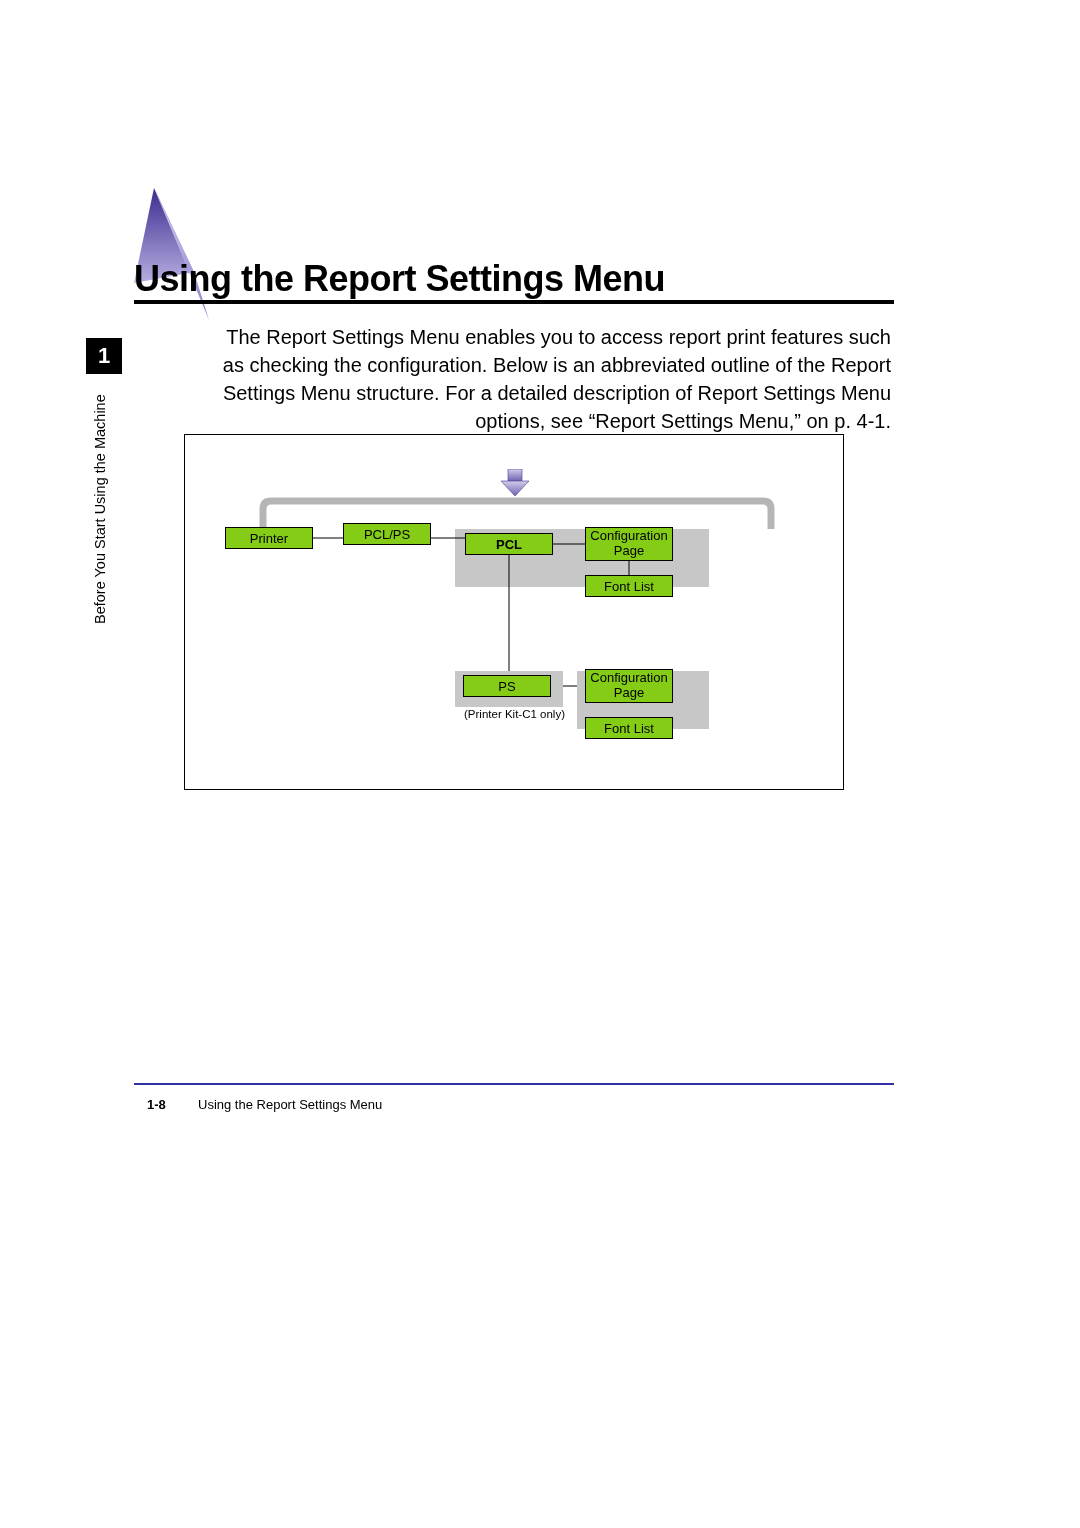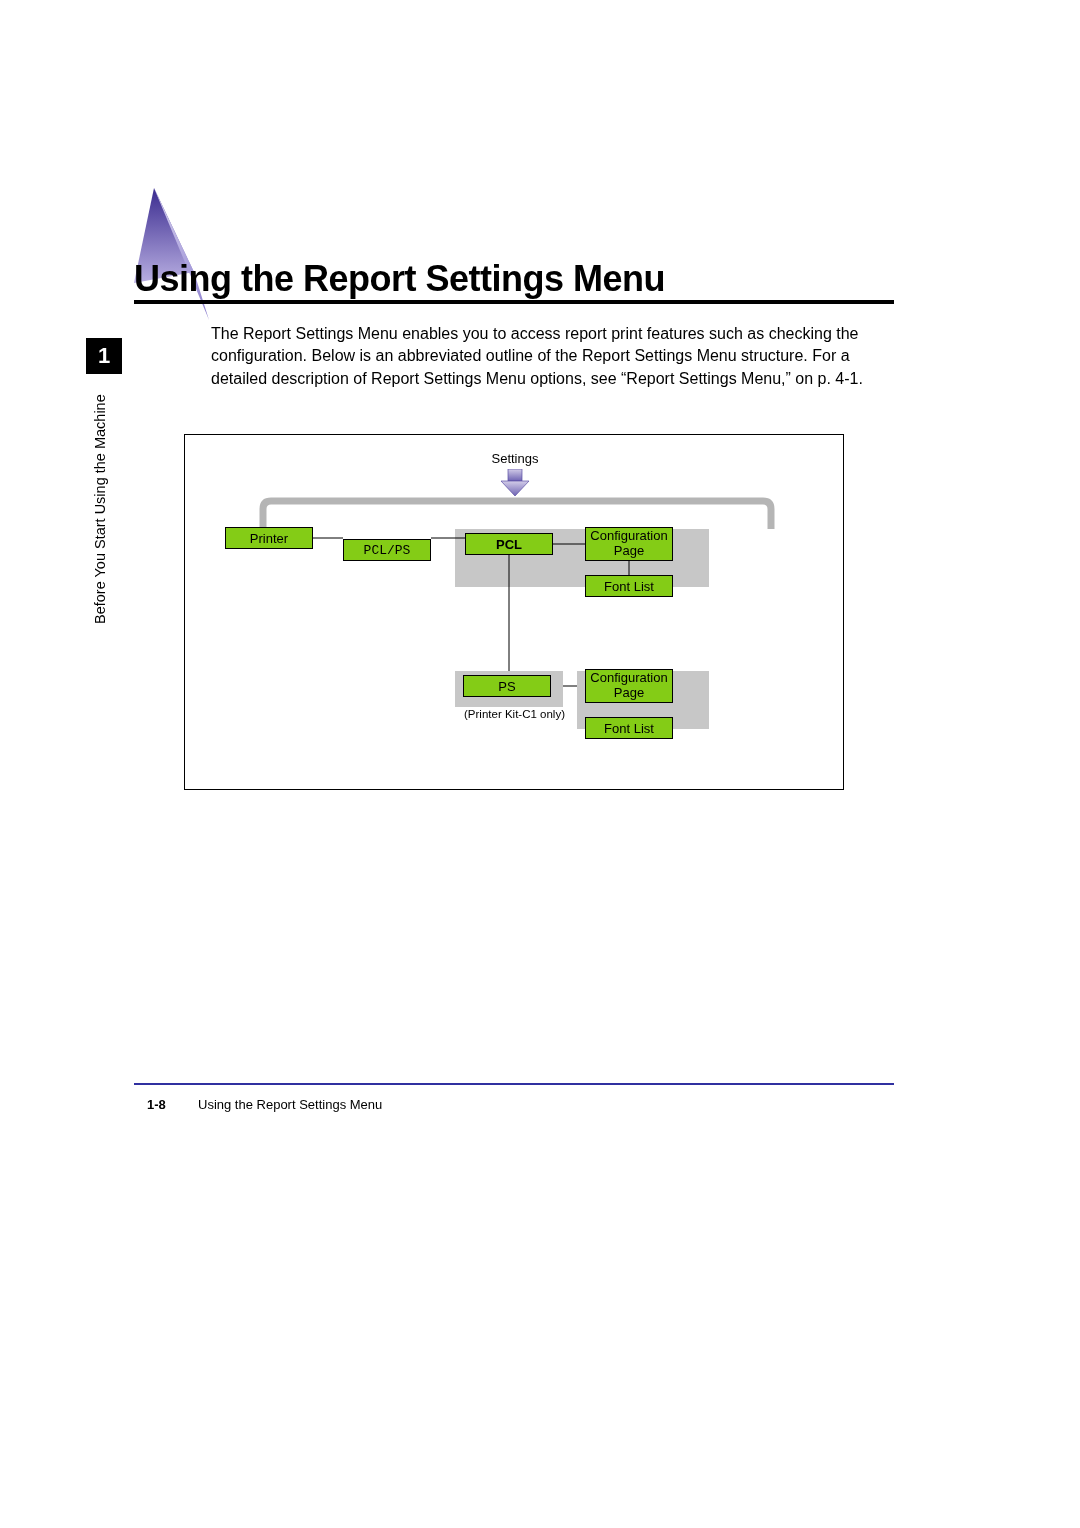--- a/index.html
+++ b/index.html
@@ -44,22 +44,23 @@
     height: 4px;
     background: #000;
   }
 
   
   .body-p {
     position: absolute;
     left: 211px;
     top: 323px;
     width: 680px;
-    font-size: 16px;
+    font-size: 20px;
     line-height: 1.4;
+    text-align: right;
   }
 
   
   .tab {
     position: absolute;
     left: 86px;
     top: 338px;
     width: 36px;
     height: 36px;
     background: #000;
@@ -163,42 +164,41 @@
   <div class="heading">Using the Report Settings Menu</div>
   <div class="heading-line"></div>
 
   <div class="tab">1</div>
   <div class="sidebar-text">Before You Start Using the Machine</div>
 
   <p class="body-p">The Report Settings Menu enables you to access report print features such as checking the configuration. Below is an abbreviated outline of the Report Settings Menu structure. For a detailed description of Report Settings Menu options, see “Report Settings Menu,” on p. 4-1.</p>
 
   <div class="diagram">
 
-    <div class="small-label" style="left:0; width:660px; top:16px; text-align:center;">Settings</div>
 
     <svg style="position:absolute; left:312px; top:34px;" width="36" height="28">
       <defs>
         <linearGradient id="ga" x1="0" y1="0" x2="0" y2="1">
           <stop offset="0" stop-color="#d2cce8"></stop>
           <stop offset="1" stop-color="#6e63b3"></stop>
         </linearGradient>
       </defs>
       <rect x="11" y="0" width="14" height="12" fill="url(#ga)" stroke="#5a4fa3" stroke-width="0.7"></rect>
       <polygon points="4,12 32,12 18,27" fill="url(#ga)" stroke="#5a4fa3" stroke-width="0.7"></polygon>
     </svg>
 
     <svg style="position:absolute; left:72px; top:62px;" width="520" height="34">
       <path d="M 6 32 L 6 12 Q 6 4 14 4 L 506 4 Q 514 4 514 12 L 514 32" fill="none" stroke="#b5b5b5" stroke-width="7"></path>
     </svg>
 
     <div class="shade" style="left:270px; top:94px; width:254px; height:58px;"></div>
 
     <div class="node" style="left:40px; top:92px; width:88px; height:22px;">Printer</div>
 
-    <div class="node" style="left:158px; top:104px; width:88px; height:22px;font-family:Liberation Mono, monospace;">PCL/PS</div>
+    <div class="node" style="left:158px; top:88px; width:88px; height:22px;">PCL/PS</div>
 
     <div class="node" style="left:280px; top:98px; width:88px; height:22px;font-weight:bold;">PCL</div>
 
     <div class="node" style="left:400px; top:92px; width:88px; height:34px; line-height:1.15;">Configuration Page</div>
 
     <div class="node" style="left:400px; top:140px; width:88px; height:22px;">Font List</div>
 
     <svg style="position:absolute; left:0; top:0;" width="660" height="356">
 
       <line x1="128" y1="103" x2="158" y2="103" stroke="#000" stroke-width="1"></line>

